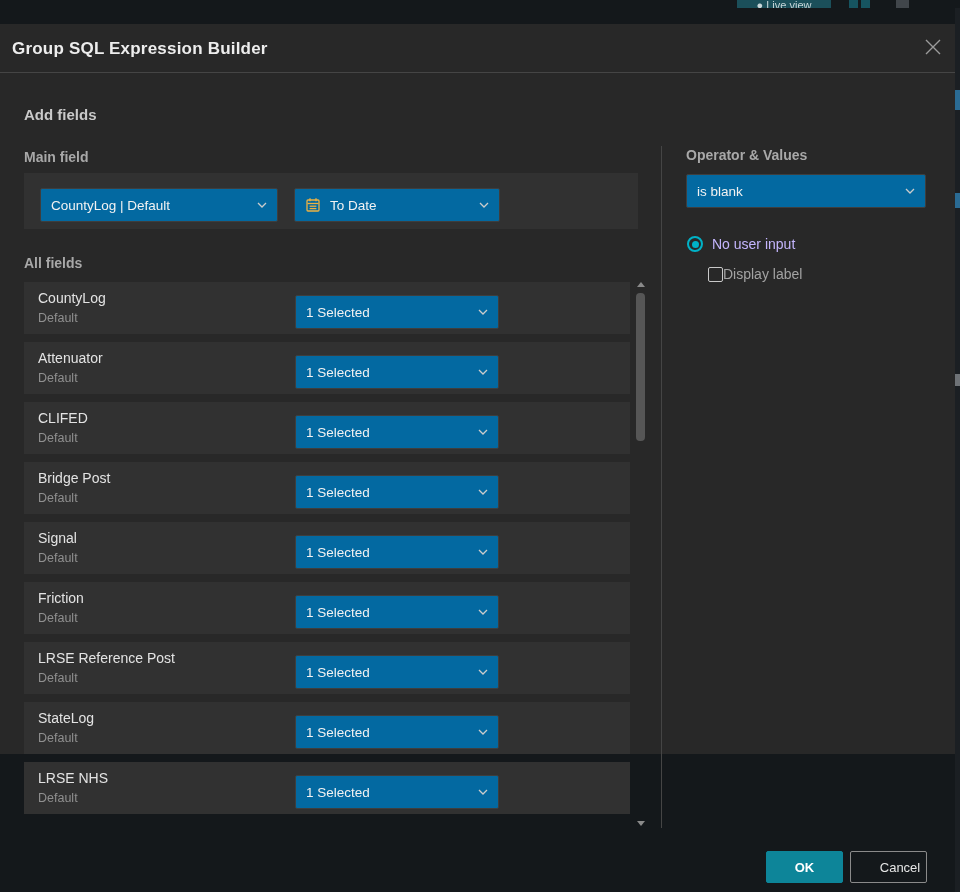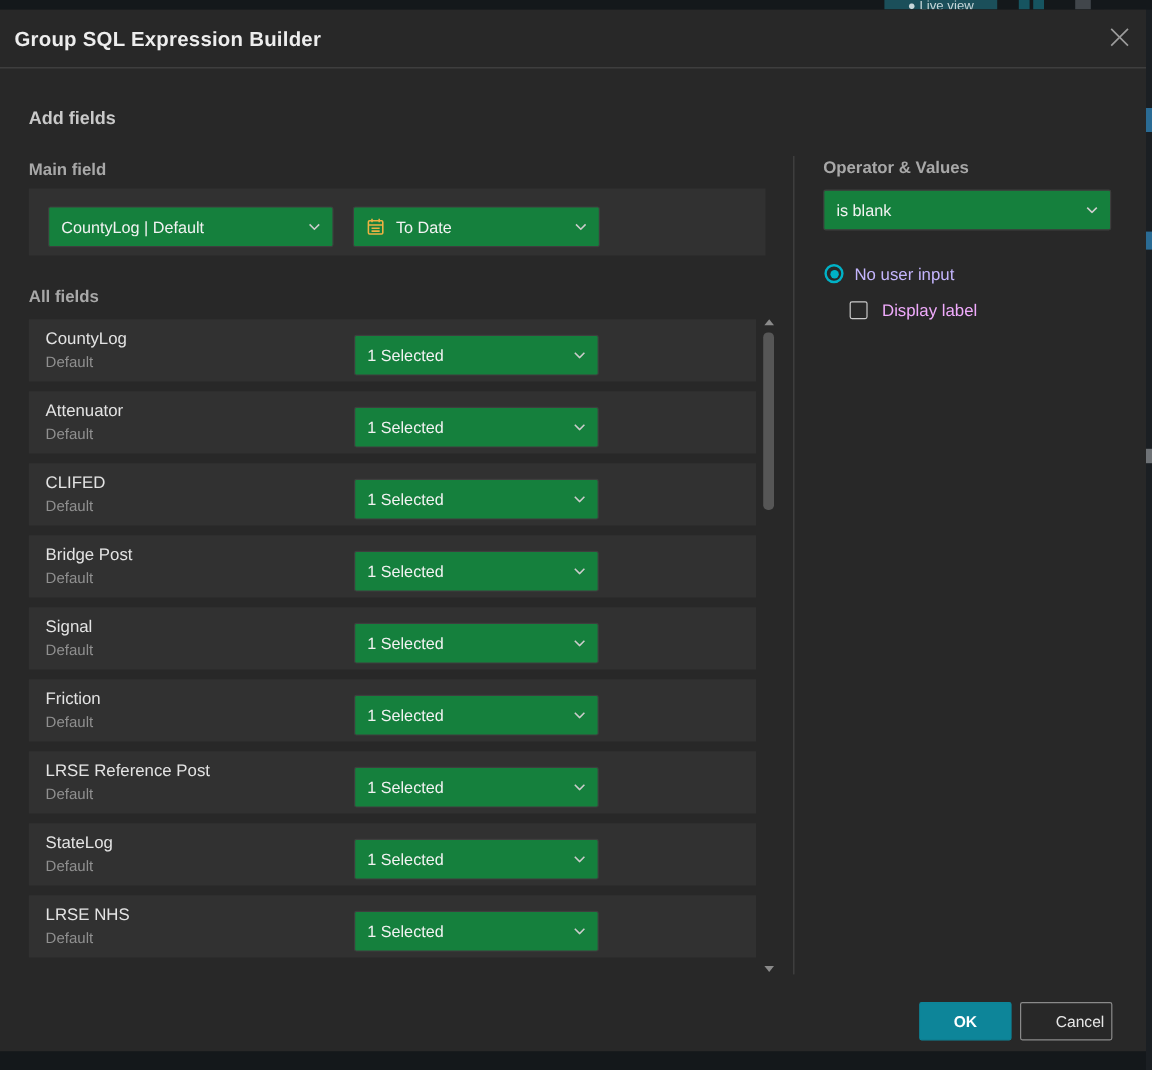--- a/index.html
+++ b/index.html
@@ -26,36 +26,36 @@
   .bd-g2  { position:absolute; left:921px; top:0; width:13px; height:8px; background:#41464b; }
   .bd-g3  { position:absolute; left:950px; top:0; width:6px;  height:8px; background:#2b3035; }
 
   
   .backdrop-right { position:absolute; left:955px; top:8px; width:5px; height:884px; background:#1b1f23; overflow:hidden; }
   .br-chip1 { position:absolute; left:0; top:82px;  width:5px; height:20px; background:#2a6b94; }
   .br-chip2 { position:absolute; left:0; top:185px; width:5px; height:15px; background:#2a6b94; }
   .br-chip3 { position:absolute; left:0; top:366px; width:5px; height:12px; background:#6e7276; }
 
   
-  .dialog { position:absolute; left:0; top:8px; width:955px; height:868px; background:#282828; }
+  .dialog { position:absolute; left:0; top:24px; width:955px; height:730px; background:#282828; }
 
   .titlebar { position:absolute; left:0; top:0; width:100%; height:49px; border-bottom:1px solid #454545; }
   .title { position:absolute; left:12px; top:0; line-height:49px; font-size:17px; font-weight:600; color:#ededed; letter-spacing:0.2px; }
   .close-btn { position:absolute; right:8px; top:11px; width:28px; height:28px; display:flex; align-items:center; justify-content:center; cursor:pointer; }
 
   .h-add { position:absolute; left:24px; top:82px; font-size:15px; font-weight:700; color:#c9c9c9; }
   .h-sec { position:absolute; font-size:14px; font-weight:700; color:#a8a8a8; }
   .h-main { left:24px; top:125px; }
   .h-all  { left:24px; top:231px; }
   .h-op   { left:686px; top:123px; }
 
   .main-panel { position:absolute; left:24px; top:149px; width:614px; height:56px; background:#313131; }
 
   .dd {
-    position:absolute; height:27px; background:#15803d; border:1px solid #3e3e3e; border-radius:2px;
+    position:absolute; height:27px; background:#0369a1; border:1px solid #3e3e3e; border-radius:2px;
     display:flex; align-items:center; color:#f2f2f2; font-size:13.5px; padding:16px 10px;
     cursor:pointer; white-space:nowrap;
   }
   .dd .dd-label { flex:1 1 auto; overflow:hidden; text-overflow:ellipsis; }
   .dd .chev { flex:0 0 auto; margin-left:8px; display:flex; }
   .dd-mainfield { left:16px; top:15px; width:238px; }
   .dd-date      { left:270px; top:15px; width:206px;align-items:center; }
   .dd-date .cal { flex:0 0 auto; margin-right:9px; display:flex; }
   .dd-op        { left:686px; top:150px; width:240px; }
 
@@ -75,21 +75,21 @@
   .v-divider { position:absolute; left:661px; top:122px; width:1px; height:682px; background:#454545; }
 
   
   .radio-row { position:absolute; left:687px; top:212px; display:flex; align-items:center; cursor:pointer; }
   .radio-outer { width:16px; height:16px; border:2px solid #00b2c7; border-radius:50%; background:#282828; display:flex; align-items:center; justify-content:center; }
   .radio-dot { width:7px; height:7px; border-radius:50%; background:#00b2c7; }
   .radio-label { margin-left:9px; font-size:14px; color:#c4b5fd; }
 
   .check-row { position:absolute; left:708px; top:242px; display:flex; align-items:center; cursor:pointer; }
   .checkbox { width:15px; height:15px; border:1.5px solid #c9c9c9; border-radius:2px; background:transparent; }
-  .check-label { margin-left:12px; font-size:14px; color:#f0abfc; }
+  .check-label { margin-left:0; font-size:14px; color:#a3a3a3; }
 
   
   .btn { position:absolute; top:827px; width:77px; height:32px; border-radius:2px; font-size:13px;
          font-family:"Liberation Sans", sans-serif; display:flex; align-items:center; justify-content:center; cursor:pointer; }
   .btn-ok { left:766px; background:#0d8599; color:#ffffff; border:1px solid #0d8599; font-weight:600; }
   .btn-cancel { left:850px; background:transparent; color:#e6e6e6; border:1px solid #8a8a8a;padding-left:23px; }
 </style>
 </head>
 <body>
 

